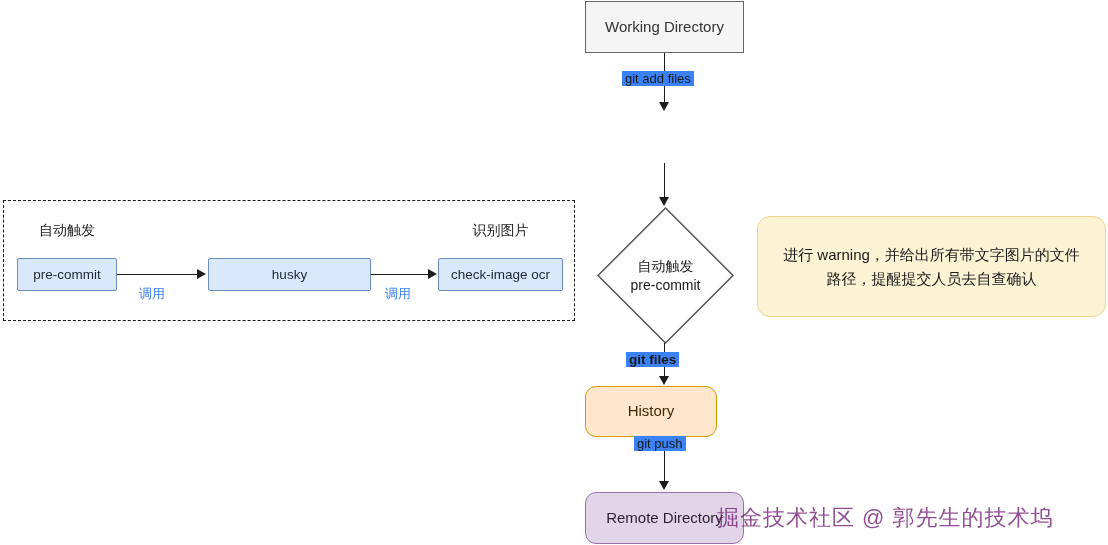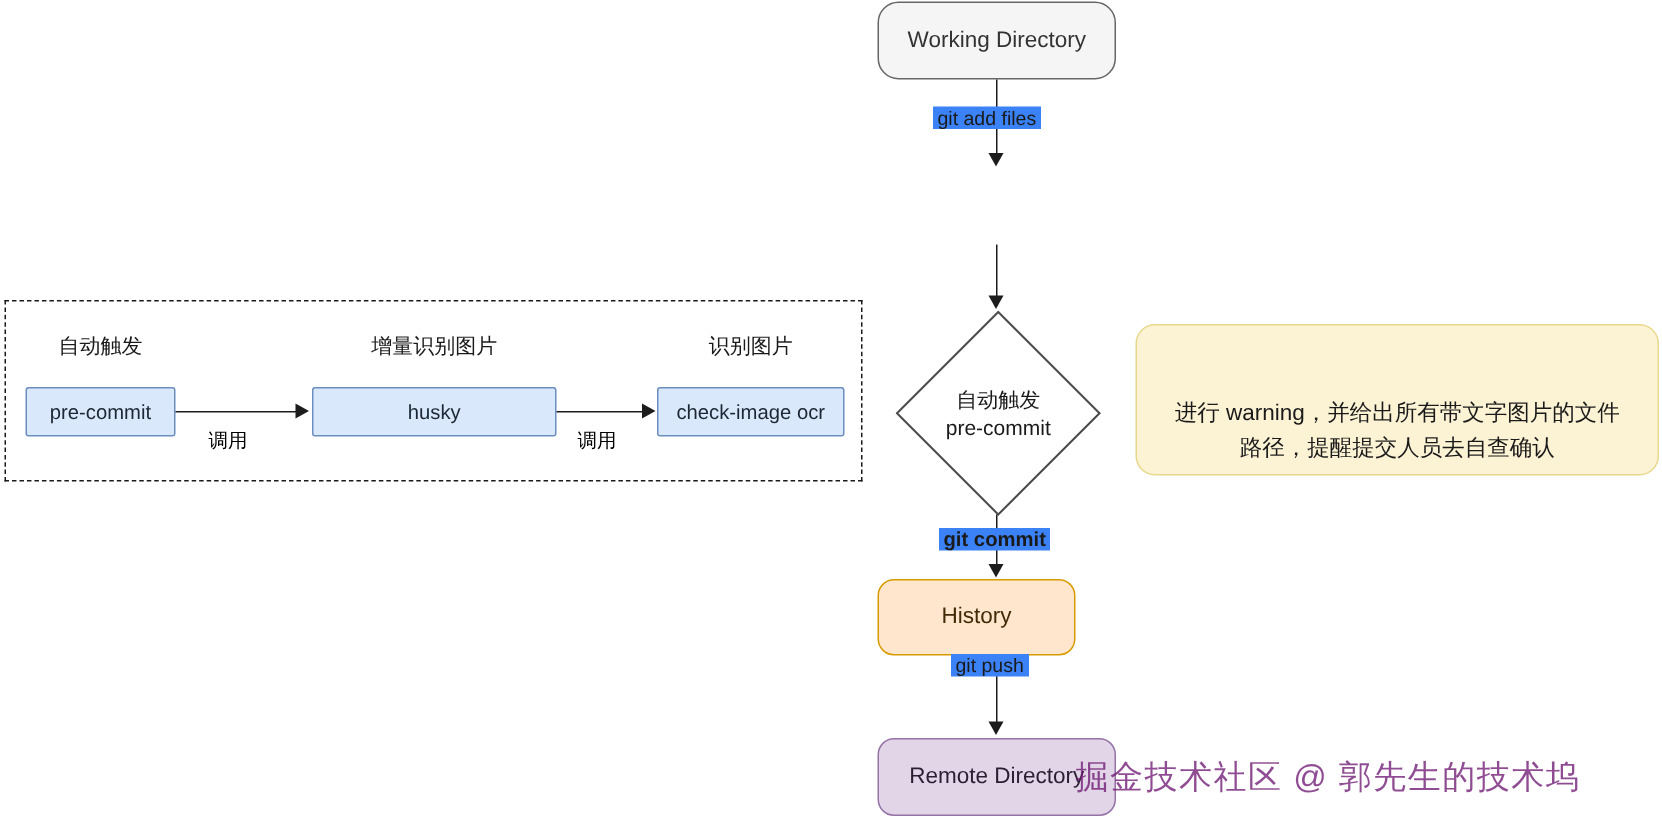--- a/index.html
+++ b/index.html
@@ -28,21 +28,21 @@
     color: #1a1a1a;
     line-height: 1.25;
   }
 
   
   .n-working {
     left: 585px; top: 1px;
     width: 159px; height: 52px;
     background: #f5f5f5;
     border: 1.4px solid #666666;
-    border-radius: 14px;
+    border-radius: 0;
     font-size: 15px;
     color: #333333;
   }
   .n-stage {
     left: 585px; top: 112px;
     width: 159px; height: 51px;
     background: #d5e8d4;
     border: 1.4px solid #82b366;
     border-radius: 11px;
     font-size: 15px;
@@ -160,37 +160,37 @@
     white-space: nowrap;
     text-align: center;
   }
   .cap-auto   { left: 17px;  top: 222px; width: 100px; }
   .cap-inc    { left: 208px; top: 222px; width: 163px; }
   .cap-rec    { left: 438px; top: 222px; width: 125px; font-family: Liberation Mono, monospace; }
 
   .call-label {
     position: absolute;
     font-size: 13px;
-    color: #000000;
+    color: #3b82f6;
     white-space: nowrap;
   }
   .call-1 { left: 139px; top: 285px; }
   .call-2 { left: 385px; top: 285px; }
 
   
   .note-yellow {
     position: absolute;
     left: 757px; top: 216px;
     width: 349px; height: 101px;
     box-sizing: border-box;
     background: #fcf3d5;
     border: 1.6px solid #e8d88c;
     border-radius: 13px;
     display: flex;
-    align-items: flex-end;
+    align-items: center;
     justify-content: center;
     padding: 6px 20px;
     font-size: 15px;
     color: #1a1a1a;
     line-height: 1.55;
     text-align: center;
   }
 
   
   .watermark {
@@ -225,38 +225,37 @@
       <polygon points="68.5,1 136,68.5 68.5,136 1,68.5" fill="#ffffff" stroke="#4d4d4d" stroke-width="1.4"></polygon>
     </svg>
     <div class="diamond-label">
       <span>自动触发</span>
       <span>pre-commit</span>
     </div>
   </div>
 
   <div class="edge" style="left:663.5px; top:343px; height:35px;"></div>
   <div class="arrowhead" style="left:658.5px; top:376px;"></div>
-  <div class="edge-label bold" style="left:626px; top:352px;">git commit</div>
+  <div class="edge-label bold" style="left:626px; top:352px;">git files</div>
 
   <div class="node n-history">
     <span>History</span>
   </div>
 
   <div class="edge" style="left:663.5px; top:437px; height:46px;"></div>
   <div class="arrowhead" style="left:658.5px; top:481px;"></div>
   <div class="edge-label" style="left:634px; top:436px;">git push</div>
 
   <div class="node n-remote">
     <span>Remote Directory</span>
   </div>
 
   <div class="dashed-box"></div>
 
   <div class="cap cap-auto">自动触发</div>
-  <div class="cap cap-inc">增量识别图片</div>
   <div class="cap cap-rec">识别图片</div>
 
   <div class="blue-node b-precommit">
     <span>pre-commit</span>
   </div>
 
   <div class="edge-h" style="left:117px; top:273.5px; width:82px;"></div>
   <div class="arrowhead-right" style="left:197px; top:269px;"></div>
   <div class="call-label call-1">调用</div>
 

